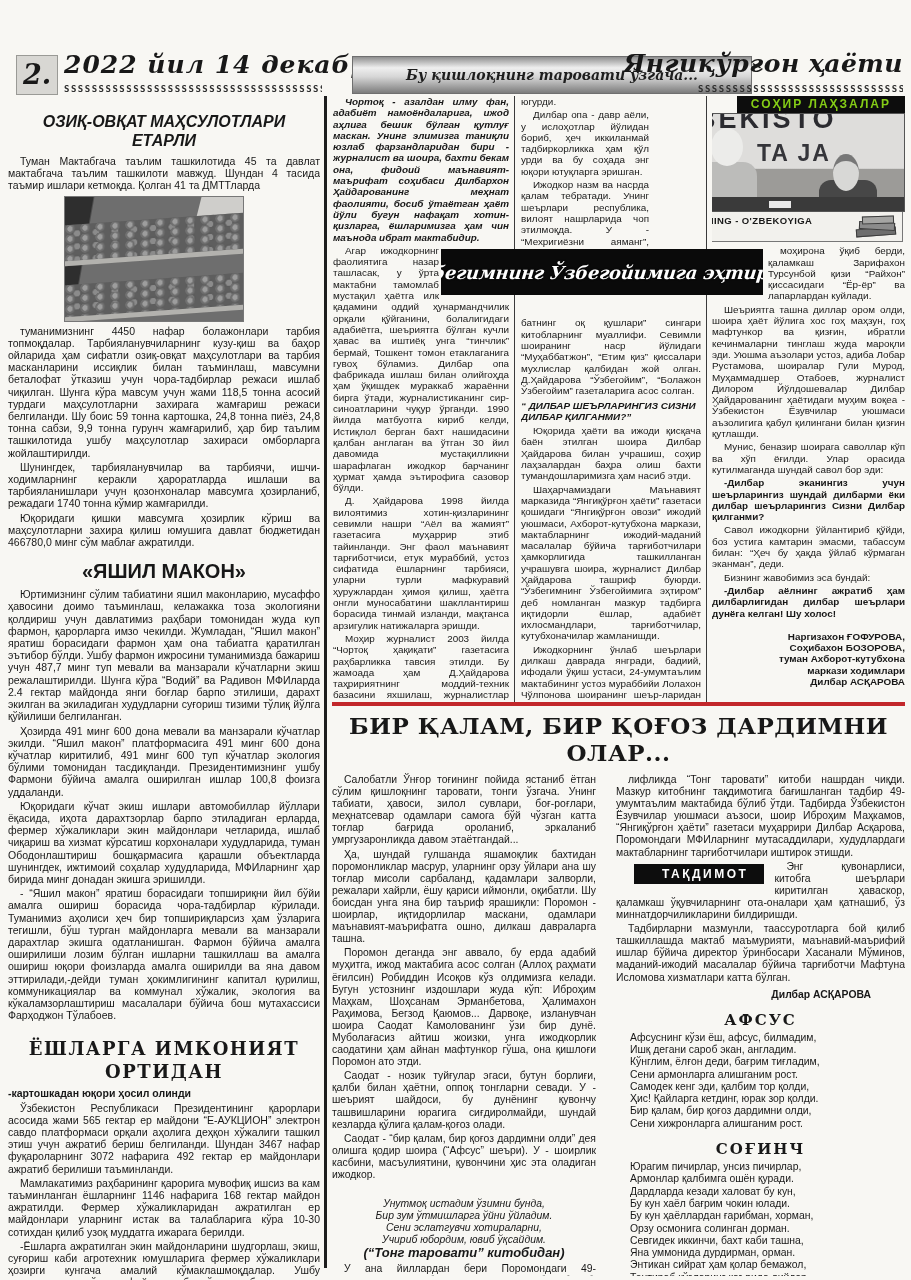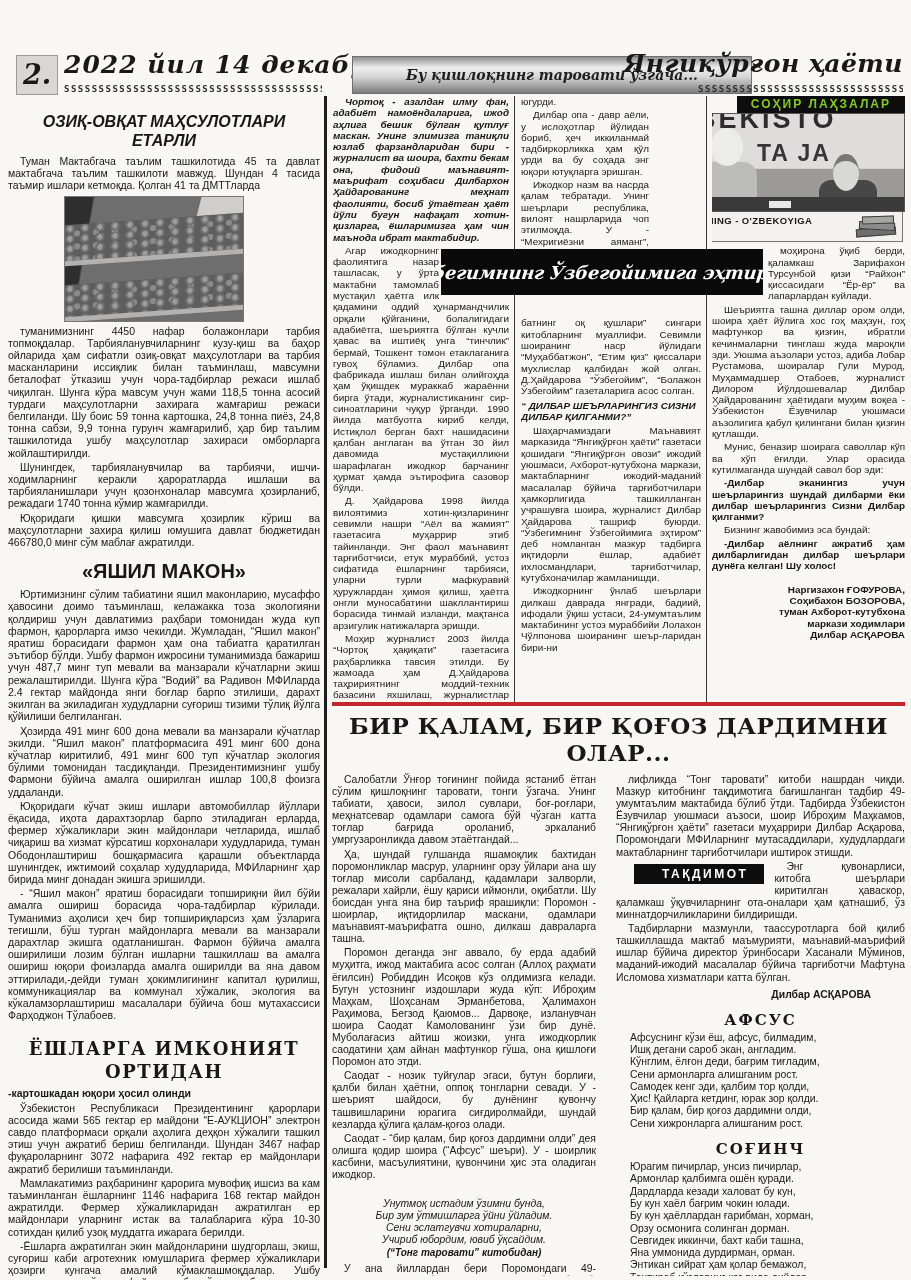--- a/index.html
+++ b/index.html
@@ -88,21 +88,21 @@
                    display:flex; align-items:center; justify-content:center; overflow:hidden; }
   .script-banner span { font:italic 700 18px "DejaVu Serif",serif; color:#fff; transform:skew(-6deg);
                         letter-spacing:-.3px; white-space:nowrap; text-shadow:0 0 2px #000; }
 
   
   .bottom { position:absolute; left:332px; top:710px; width:573px; height:566px; overflow:hidden; }
   .b-title { font:700 23px "DejaVu Serif",serif; text-align:center; letter-spacing:.5px; margin:2px 0 8px; }
   .b-cols { display:flex; gap:20px; font-size:10.4px; line-height:12.1px; }
   .b-colA { width:264px; } .b-colB { width:289px; }
   .verse { font-style:italic; text-align:center; margin:17px 0 1px; }
-  .verse-src { text-align:center; font-style:italic; font-weight:700; font-size:10px; margin-bottom:3px; }
+  .verse-src { text-align:center; font-style:italic; font-weight:700; font-size:13px; margin-bottom:3px; }
   .badge { float:left; background:#0d0d0d; color:#fff; font-weight:700; font-size:12px; letter-spacing:2.5px;
            padding:4px 16px; margin:3px 10px 3px 18px; }
   .poem-title { font:700 15px "DejaVu Serif",serif; text-align:center; letter-spacing:2px; margin:10px 0 3px; }
   .poem { padding-left:14px; line-height:12.3px; }
   .byline-b { font-weight:700; text-align:right; padding-right:34px; margin-top:5px; }
 </style>
 </head>
 <body>
 
 <div class="page">
@@ -154,20 +154,21 @@
     <p>Моҳир журналист 2003 йилда “Чортоқ ҳақиқати” газетасига раҳбарликка тавсия этилди. Бу жамоада ҳам Д.Ҳайдарова таҳририятнинг моддий-техник базасини яхшилаш, журналистлар учун қулай шароитлар яратиш, газетани ҳар томонлама мазмунли, оммабоп бўлиши мақсадида елиб-</p>
   </div>
 
   <div class="fcol col3 news">
     <div class="sp-photo" aria-hidden="true" style="float:right"></div>
     <p style="text-indent:0">югурди.</p>
     <p>Дилбар опа - давр аёли, у ислоҳотлар йўлидан бориб, ҳеч иккиланмай тадбиркорликка ҳам қўл урди ва бу соҳада энг юқори ютуқларга эришган.</p>
     <p>Ижодкор назм ва насрда қалам тебратади. Унинг шеърлари республика, вилоят нашрларида чоп этилмоқда. У - “Мехригиёзни аяманг”, “Райхон”, “Қоядаги нур”, “Маънавият сарчашмаси”, “Муҳаб-</p>
     <p class="after-banner" style="text-indent:0">батнинг оқ қушлари” сингари китобларнинг муаллифи. Севимли шоиранинг наср йўлидаги “Муҳаббатжон”, “Етим қиз” қиссалари мухлислар қалбидан жой олган. Д.Ҳайдарова “Ўзбегойим”, “Болажон Ўзбегойим” газеталарига асос солган.</p>
     <p class="subhead">“ ДИЛБАР ШЕЪРЛАРИНГИЗ СИЗНИ ДИЛБАР ҚИЛГАНМИ?”</p>
+    <p>Юқорида ҳаёти ва ижоди қисқача баён этилган шоира Дилбар Ҳайдарова билан учрашиш, соҳир лаҳзалардан баҳра олиш бахти тумандошларимизга ҳам насиб этди.</p>
     <p>Шаҳарчамиздаги Маънавият марказида “Янгиқўрғон ҳаёти” газетаси қошидаги “Янгиқўрғон овози” ижодий уюшмаси, Ахборот-кутубхона маркази, мактабларнинг ижодий-маданий масалалар бўйича тарғиботчилари ҳамкорлигида ташкилланган учрашувга шоира, журналист Дилбар Ҳайдарова ташриф буюрди. “Ўзбегимнинг Ўзбегойимига эҳтиром” деб номланган мазкур тадбирга иқтидорли ёшлар, адабиёт ихлосмандлари, тарғиботчилар, кутубхоначилар жамланишди.</p>
     <p>Ижодкорнинг ўнлаб шеърлари дилкаш даврада янгради, бадиий, ифодали ўқиш устаси, 24-умумтаълим мактабининг устоз мураббийи Лолахон Чўлпонова шоиранинг шеър-ларидан бири-ни</p>
   </div>
 
   <div class="fcol col4 news">
     <div class="label-box">СОҲИР ЛАҲЗАЛАР</div>
     <div class="pwrap">
       <div class="pframe">
         <div class="pf-t1">O'ZBEKISTO</div>
         <div class="pf-t2">TA JA</div>
@@ -186,20 +187,21 @@
             <i></i>
             <i></i>
             <i></i>
           </div>
       </div>
     </div>
     <p style="margin-top:3px"><span class="fsp-l" aria-hidden="true"></span><span>моҳирона ўқиб берди, қаламкаш Зарифахон Турсунбой қизи “Райхон” қиссасидаги “Ёр-ёр” ва лапарлардан куйлади.</span></p>
     <p>Шеъриятга ташна диллар ором олди, шоира ҳаёт йўлига хос гоҳ маҳзун, гоҳ мафтункор ва қизғин, ибратли кечинмаларни тинглаш жуда мароқли эди. Уюшма аъзолари устоз, адиба Лобар Рустамова, шоиралар Гули Мурод, Муҳаммадшер Отабоев, журналист Дилором Йўлдошевалар Дилбар Ҳайдарованинг ҳаётидаги муҳим воқеа - Ўзбекистон Ёзувчилар уюшмаси аъзолигига қабул қилингани билан қизғин қутлашди.</p>
     <p>Мунис, беназир шоирага саволлар кўп ва хўп ёғилди. Улар орасида кутилмаганда шундай савол бор эди:</p>
     <p class="bold">-Дилбар эканингиз учун шеърларингиз шундай дилбарми ёки дилбар шеърларингиз Сизни Дилбар қилганми?</p>
+    <p>Савол ижодкорни ўйлантириб қўйди, боз устига камтарин эмасми, табассум билан: “Ҳеч бу ҳақда ўйлаб кўрмаган эканман”, деди.</p>
     <p>Бизнинг жавобимиз эса бундай:</p>
     <p class="bold">-Дилбар аёлнинг ажратиб ҳам дилбарлигидан дилбар шеърлари дунёга келган! Шу холос!</p>
     <div class="byline pre">Наргизахон ҒОФУРОВА,
 Соҳибахон БОЗОРОВА,
 туман Ахборот-кутубхона
 маркази ходимлари
 Дилбар АСҚАРОВА</div>
   </div>
 
   <div class="script-banner">

